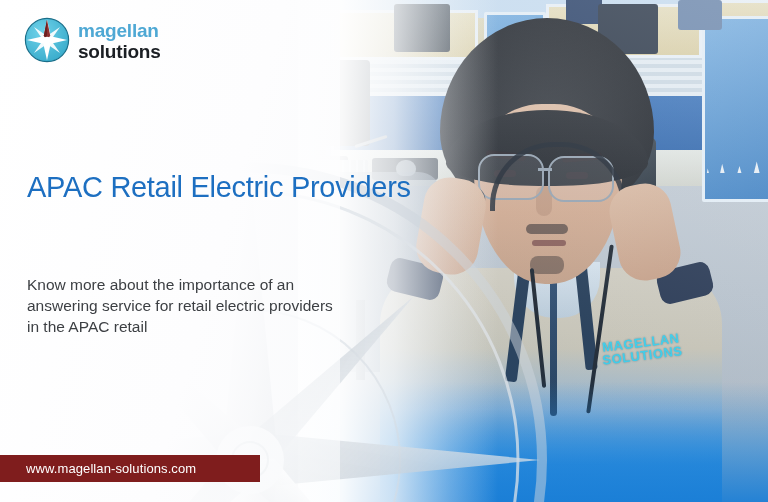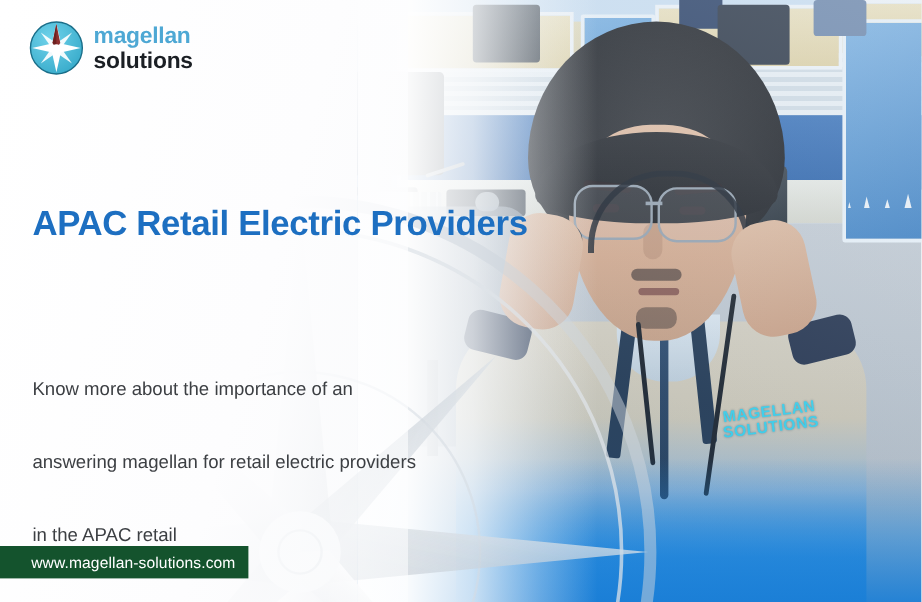--- a/index.html
+++ b/index.html
@@ -135,30 +135,30 @@
 
   
   .logo{position:absolute;left:24px;top:17px;display:flex;align-items:center;gap:8px;}
   .logo-mark{width:46px;height:46px;flex:0 0 46px;}
   .logo-text{line-height:1;padding-top:1px;}
   .logo-text .l1{font-size:19px;font-weight:700;color:#4ea8d4;letter-spacing:-.2px;display:block;}
   .logo-text .l2{font-size:19px;font-weight:700;color:#1b1f24;letter-spacing:-.2px;display:block;margin-top:2px;}
 
   
   .headline{position:absolute;left:27px;top:171px;width:480px;
-    font-size:29px;font-weight:700;line-height:33px;color:#1d6fc1;letter-spacing:-.3px;}
+    font-size:29px;font-weight:400;line-height:33px;color:#1d6fc1;letter-spacing:-.3px;}
   .headline span{display:block;}
 
   .subhead{position:absolute;left:27px;top:274px;width:420px;
     font-size:15.5px;line-height:21px;color:#3c3f43;}
-  .subhead span{display:block;margin-top:40px;}
-
-  
-  .urlbar{position:absolute;left:0;top:455px;width:207px;height:27px;
-    background:#14532d;display:flex;align-items:center;}
+  .subhead span{display:block;}
+
+  
+  .urlbar{position:absolute;left:0;top:455px;width:260px;height:27px;
+    background:#7f1d1d;display:flex;align-items:center;}
   .urlbar .u{color:#ffffff;font-size:13px;padding-left:26px;letter-spacing:.1px;}
 </style>
 </head>
 <body>
 
 <div id="banner">
 
   <div class="photo">
     <div class="photo-inner">
       <div class="pnl wall-cream"></div>
@@ -308,21 +308,21 @@
       <span class="l2">solutions</span>
     </div>
   </div>
 
   <div class="headline">
     <span>APAC Retail Electric Providers</span>
   </div>
 
   <div class="subhead">
     <span>Know more about the importance of an</span>
-    <span>answering magellan for retail electric providers</span>
+    <span>answering service for retail electric providers</span>
     <span>in the APAC retail</span>
   </div>
 
   <div class="urlbar">
     <span class="u">www.magellan-solutions.com</span>
   </div>
 
 </div>
 
 </body></html>

